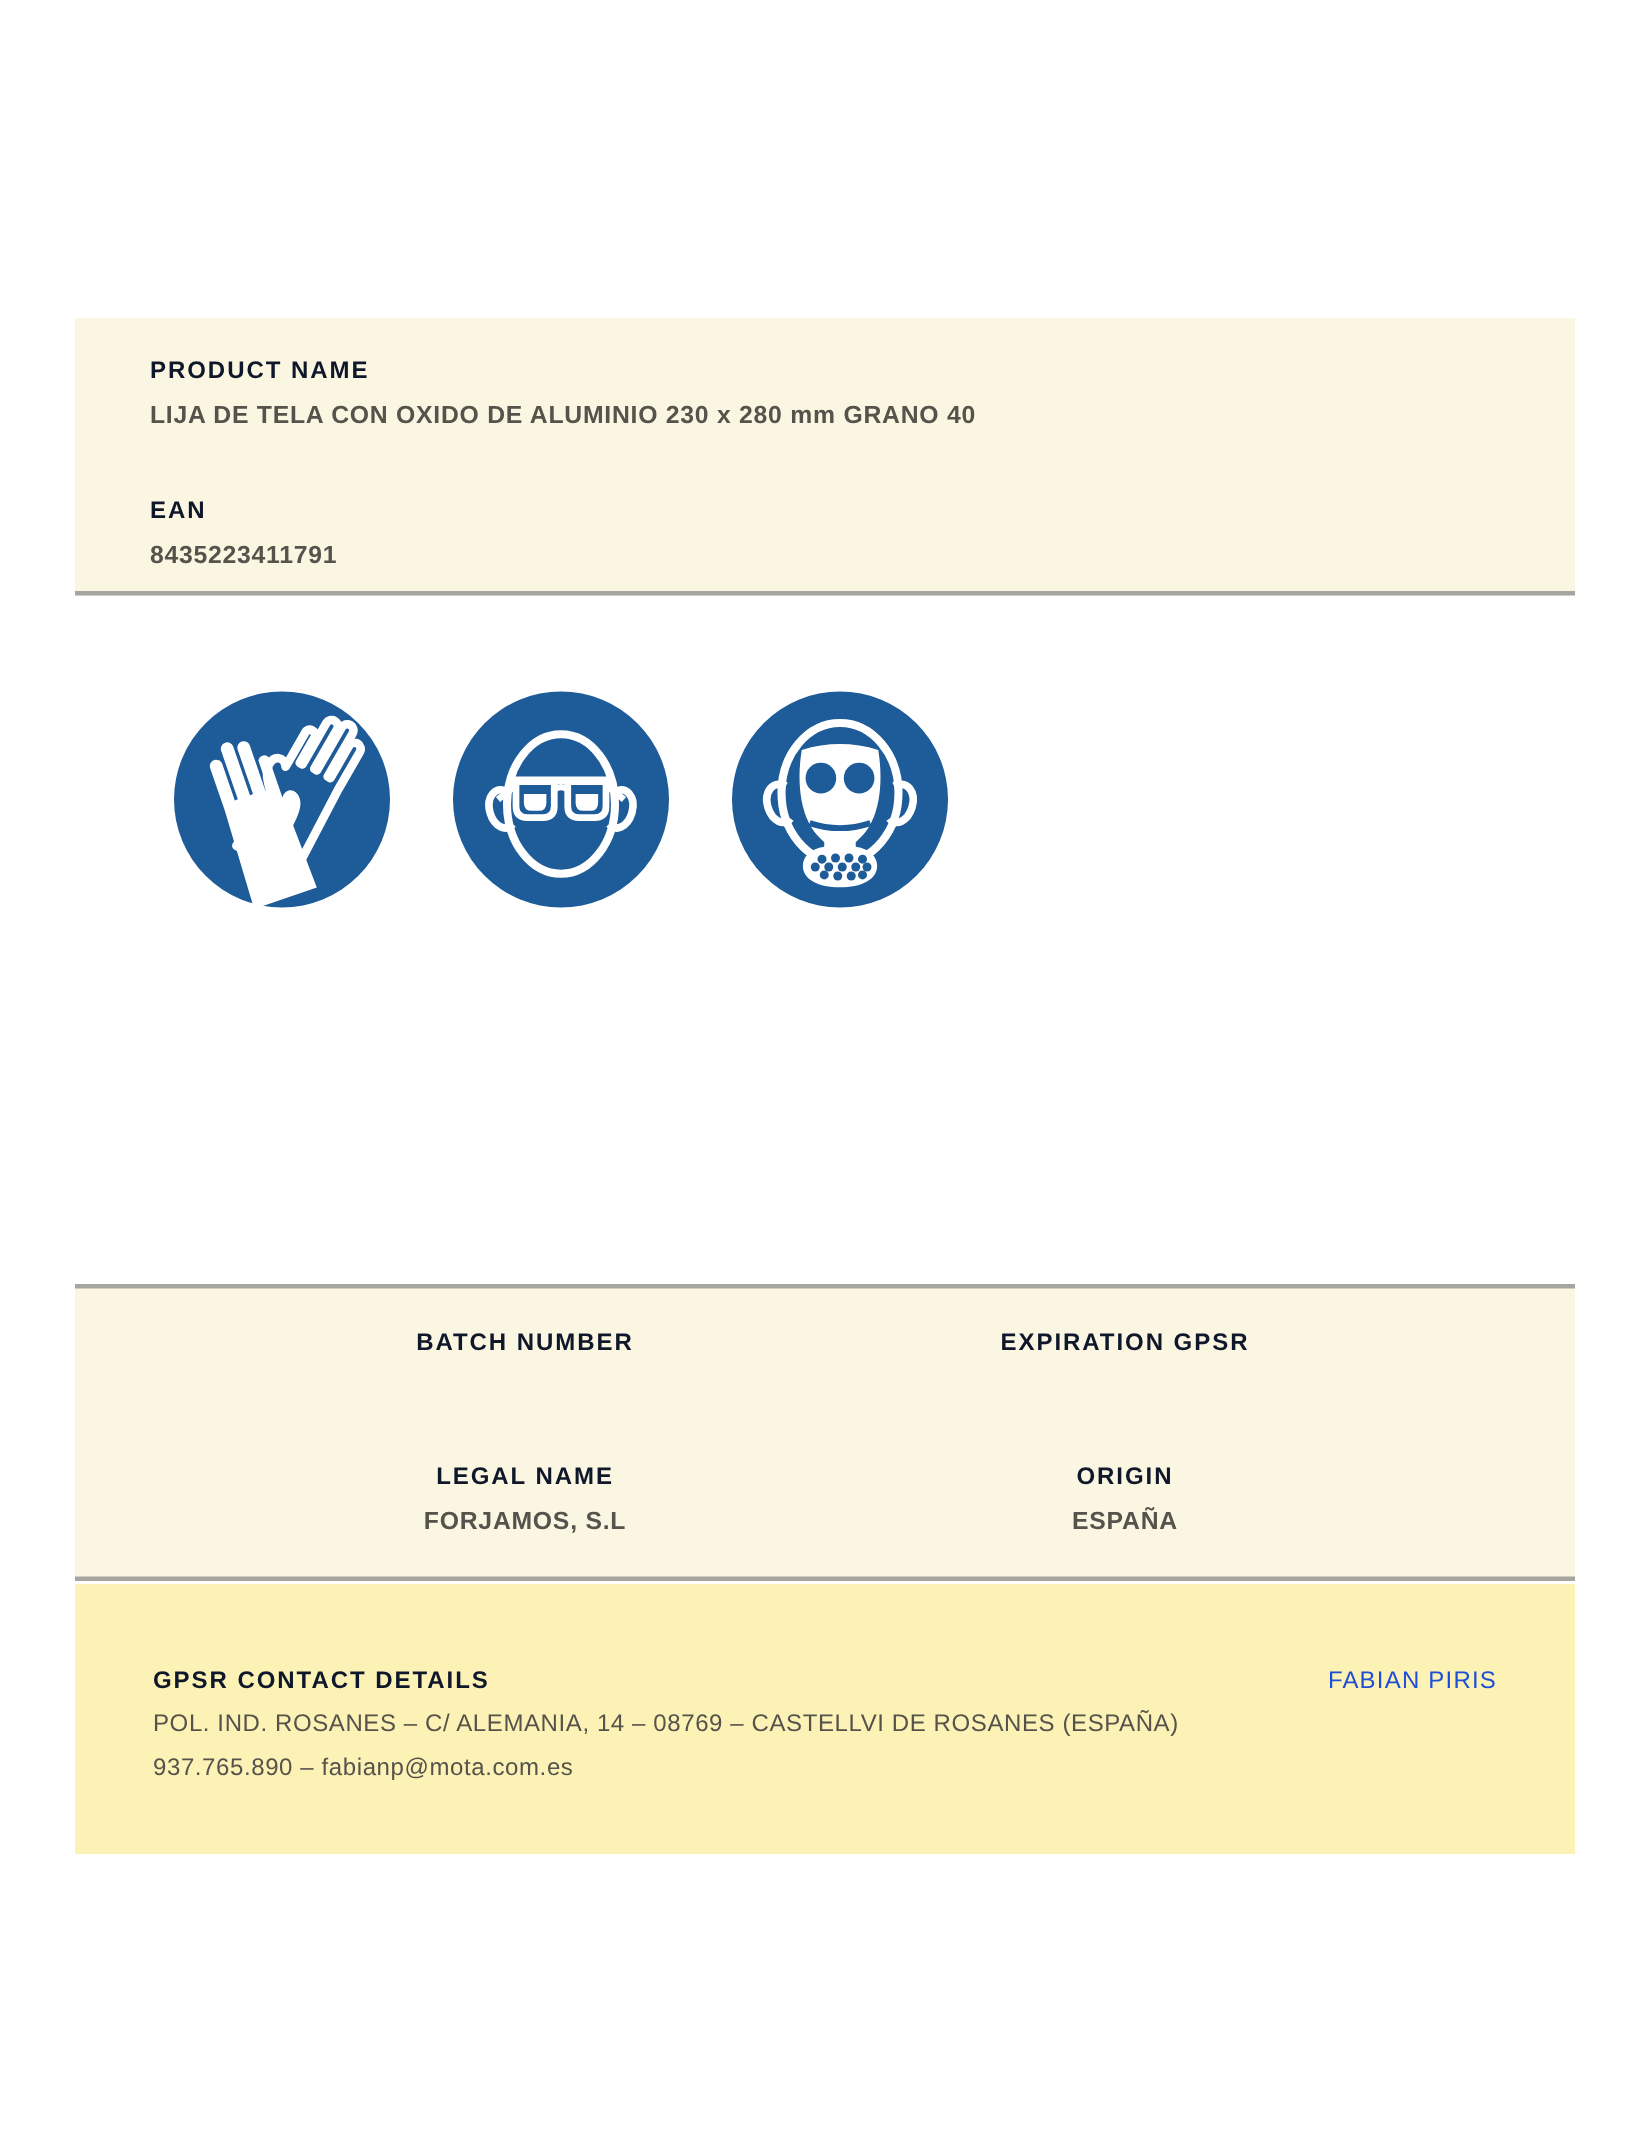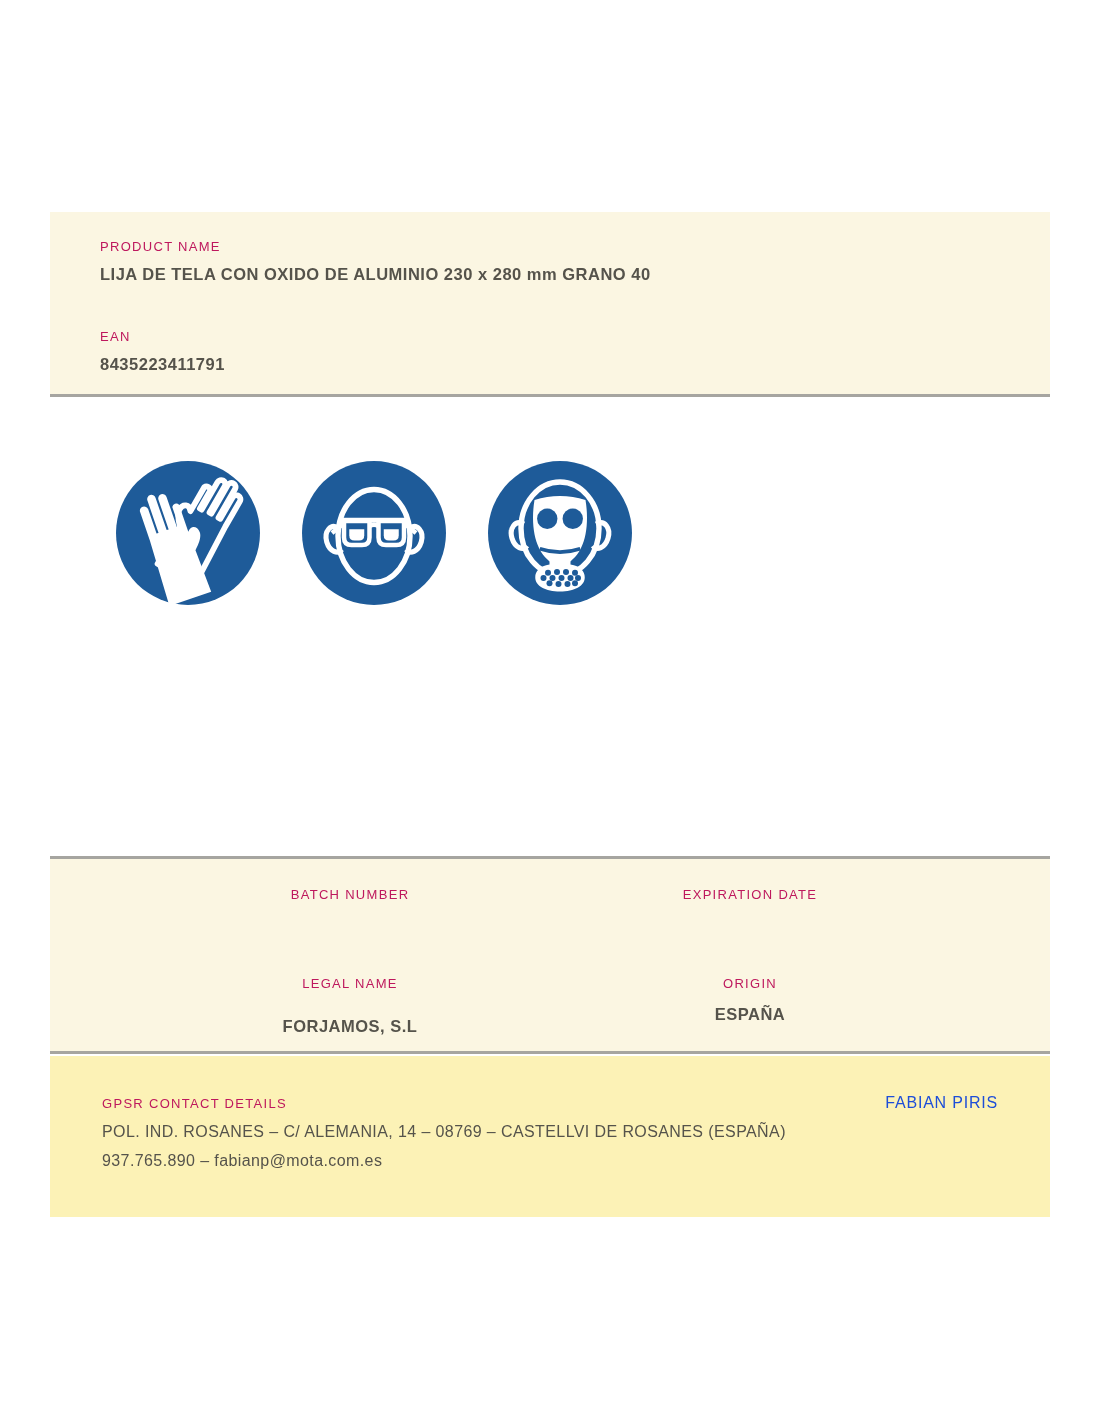--- a/index.html
+++ b/index.html
@@ -17,24 +17,24 @@
   }
   .panel-cream { background: #fbf6e2; }
   .panel-yellow { background: #fcf2b6; }
 
   #product-panel {
     top: 212px; height: 185px;
     border-bottom: 3px solid #a6a5a0;
     padding: 27px 50px 0 50px;
   }
   .field-label {
-    font-size: 13px;
-    font-weight: normal;
+    font-size: 16px;
+    font-weight: bold;
     letter-spacing: 1.3px;
-    color: #be185d;
+    color: #0f172a;
   }
   .field-value {
     font-size: 16.5px;
     font-weight: bold;
     letter-spacing: 0.5px;
     color: #55534b;
     margin-top: 11px;
   }
   .field-block + .field-block { margin-top: 45px; }
 
@@ -57,22 +57,22 @@
     text-align: center;
     white-space: nowrap;
   }
   .cell.col-left  { left: 300px; }
   .cell.col-right { left: 700px; }
   .row-labels-1 { top: 28px; }
   .row-labels-2 { top: 117px; }
   .row-values-2 { top: 146px; }
 
   #gpsr-panel {
-    top: 1056px; height: 161px;
-    padding: 38px 52px 0 52px;
+    top: 1056px; height: 180px;
+    padding: 56px 52px 0 52px;
   }
   .gpsr-row1 {
     display: flex;
     justify-content: space-between;
     align-items: baseline;
   }
   .gpsr-line {
     text-align: left;
     margin-top: 11px;
     font-size: 16px;
@@ -163,26 +163,26 @@
       <circle cx="43" cy="83.5" r="2"></circle>
         <circle cx="49" cy="84" r="2"></circle>
         <circle cx="55" cy="84" r="2"></circle>
         <circle cx="60" cy="83.5" r="2"></circle>
     </g>
   </svg>
 </div>
 
 <section class="panel panel-cream" id="details-panel">
   <div class="cell col-left row-labels-1 field-label">BATCH NUMBER</div>
-  <div class="cell col-right row-labels-1 field-label">EXPIRATION DATE</div>
+  <div class="cell col-right row-labels-1 field-label">EXPIRATION GPSR</div>
 
   <div class="cell col-left row-labels-2 field-label">LEGAL NAME</div>
   <div class="cell col-right row-labels-2 field-label">ORIGIN</div>
 
-  <div class="cell col-left row-values-2 field-value" style="margin-top:12px">FORJAMOS, S.L</div>
+  <div class="cell col-left row-values-2 field-value" style="margin-top:0">FORJAMOS, S.L</div>
   <div class="cell col-right row-values-2 field-value" style="margin-top:0">ESPAÑA</div>
 </section>
 
 <section class="panel panel-yellow" id="gpsr-panel">
   <div class="gpsr-row1">
     <div class="field-label">GPSR CONTACT DETAILS</div>
     <div class="gpsr-name">FABIAN PIRIS</div>
   </div>
   <div class="gpsr-line">POL. IND. ROSANES – C/ ALEMANIA, 14 – 08769 – CASTELLVI DE ROSANES (ESPAÑA)</div>
   <div class="gpsr-line">937.765.890 – fabianp@mota.com.es</div>

